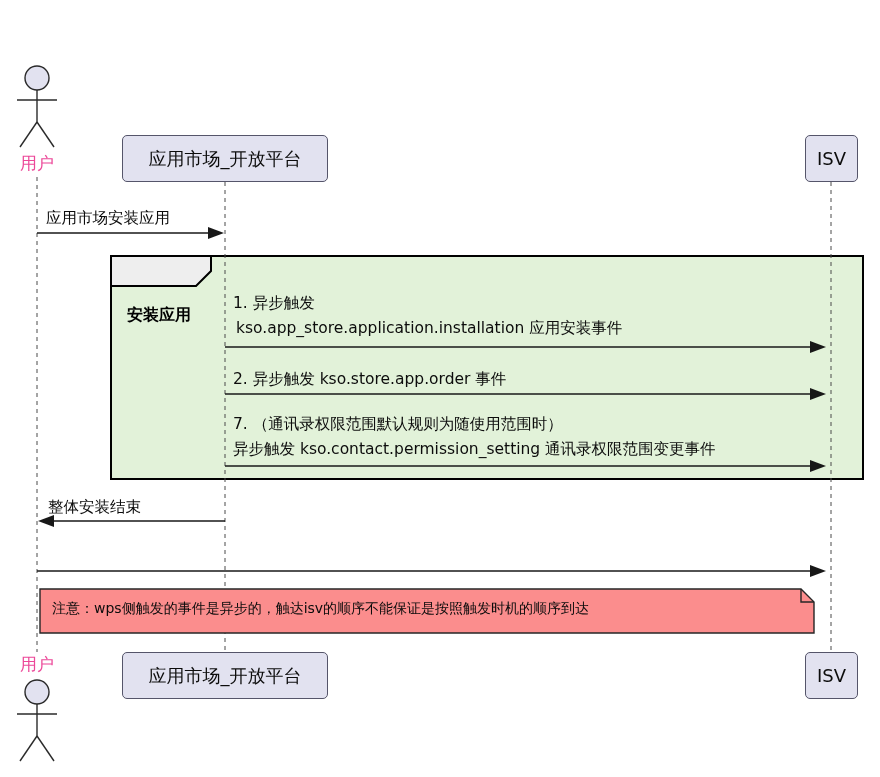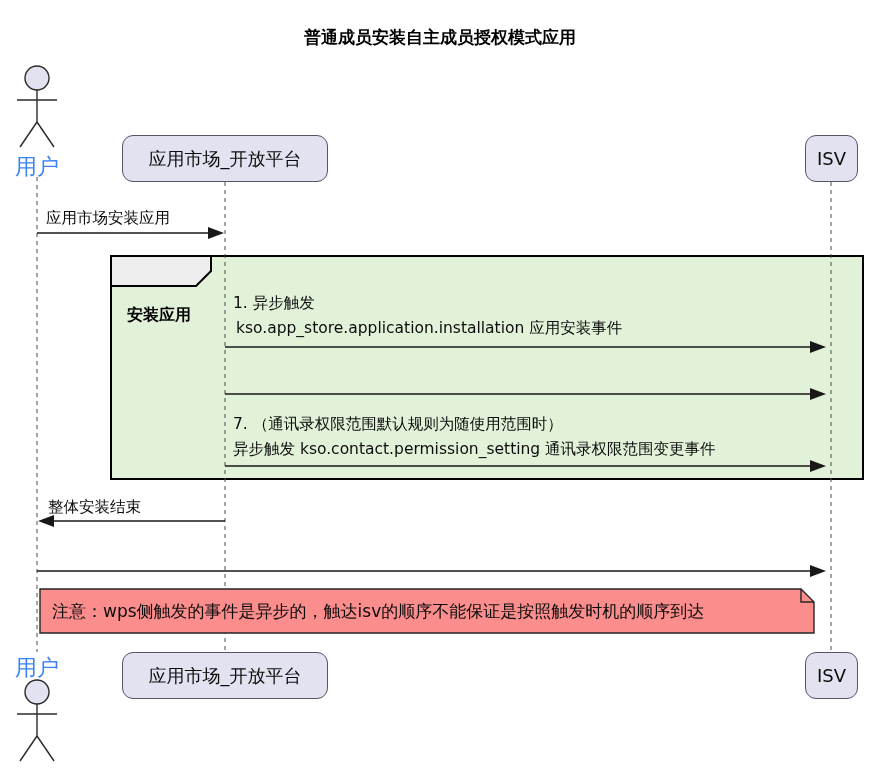--- a/index.html
+++ b/index.html
@@ -9,36 +9,36 @@
     font-family:"DejaVu Sans","Liberation Sans",sans-serif;
     color:#111111;
   }
   #vec { position:absolute; left:0; top:0; width:880px; height:777px; }
   .title {
     position:absolute; left:0; top:26px; width:880px;
     text-align:center; font-size:17px; font-weight:bold; color:#000;
   }
   .participant {
     position:absolute; box-sizing:border-box;
-    background:#E2E2F0; border:1.6px solid #55556a; border-radius:11px;
+    background:#E2E2F0; border:1.6px solid #55556a; border-radius:5px;
     display:flex; align-items:center; justify-content:center;
     font-size:18px; color:#0c0c0c; white-space:nowrap;
   }
   .actor-label {
     position:absolute; width:60px; text-align:center;
-    font-size:22px; color:#3b82f6; white-space:nowrap;
+    font-size:17px; color:#ec4899; white-space:nowrap;
   }
   .msg {
     position:absolute; font-size:15.5px; color:#0c0c0c; white-space:nowrap;
   }
   .group-label {
     position:absolute; font-size:16px; font-weight:bold; color:#000; white-space:nowrap;margin-top:44px;
   }
   .note-text {
-    position:absolute; font-size:17px; color:#0c0c0c; white-space:nowrap;
+    position:absolute; font-size:14px; color:#0c0c0c; white-space:nowrap;
   }
 </style>
 </head>
 <body>
 
 <div id="stage">
 
   <svg id="vec" viewBox="0 0 880 777" xmlns="http://www.w3.org/2000/svg">
 
     <rect x="111" y="256" width="752" height="223" fill="#E2F2D9" stroke="#000000" stroke-width="2"></rect>
@@ -79,33 +79,33 @@
 
     <g>
       <circle cx="37" cy="692" r="12" fill="#E2E2F0" stroke="#2a2a2a" stroke-width="1.4"></circle>
       <line x1="37" y1="704" x2="37" y2="736" stroke="#2a2a2a" stroke-width="1.4"></line>
       <line x1="17" y1="714" x2="57" y2="714" stroke="#2a2a2a" stroke-width="1.4"></line>
       <line x1="37" y1="736" x2="20" y2="761" stroke="#2a2a2a" stroke-width="1.4"></line>
       <line x1="37" y1="736" x2="54" y2="761" stroke="#2a2a2a" stroke-width="1.4"></line>
     </g>
   </svg>
 
-  <div class="title">普通成员安装自主成员授权模式应用</div>
 
   <div class="actor-label" style="left:7px; top:152px;">用户</div>
   <div class="participant" style="left:122px; top:135px; width:206px; height:47px;">应用市场_开放平台</div>
   <div class="participant" style="left:805px; top:135px; width:53px; height:47px;">ISV</div>
 
   <div class="msg" style="left:46px; top:208px;">应用市场安装应用</div>
 
   <div class="group-label" style="left:127px; top:261px;">安装应用</div>
 
   <div class="msg" style="left:233px; top:293px;">1. 异步触发</div>
   <div class="msg" style="left:236px; top:318px;">kso.app_store.application.installation 应用安装事件</div>
 
+  <div class="msg" style="left:233px; top:369px;">2. 异步触发 kso.store.app.order 事件</div>
 
   <div class="msg" style="left:233px; top:414px;">7. （通讯录权限范围默认规则为随使用范围时）</div>
   <div class="msg" style="left:233px; top:439px;text-align:right;">异步触发 kso.contact.permission_setting 通讯录权限范围变更事件</div>
 
   <div class="msg" style="left:48px; top:497px;">整体安装结束</div>
 
 
   <div class="note-text" style="left:52px; top:600px;">注意：wps侧触发的事件是异步的，触达isv的顺序不能保证是按照触发时机的顺序到达</div>
 
   <div class="actor-label" style="left:7px; top:653px;">用户</div>

